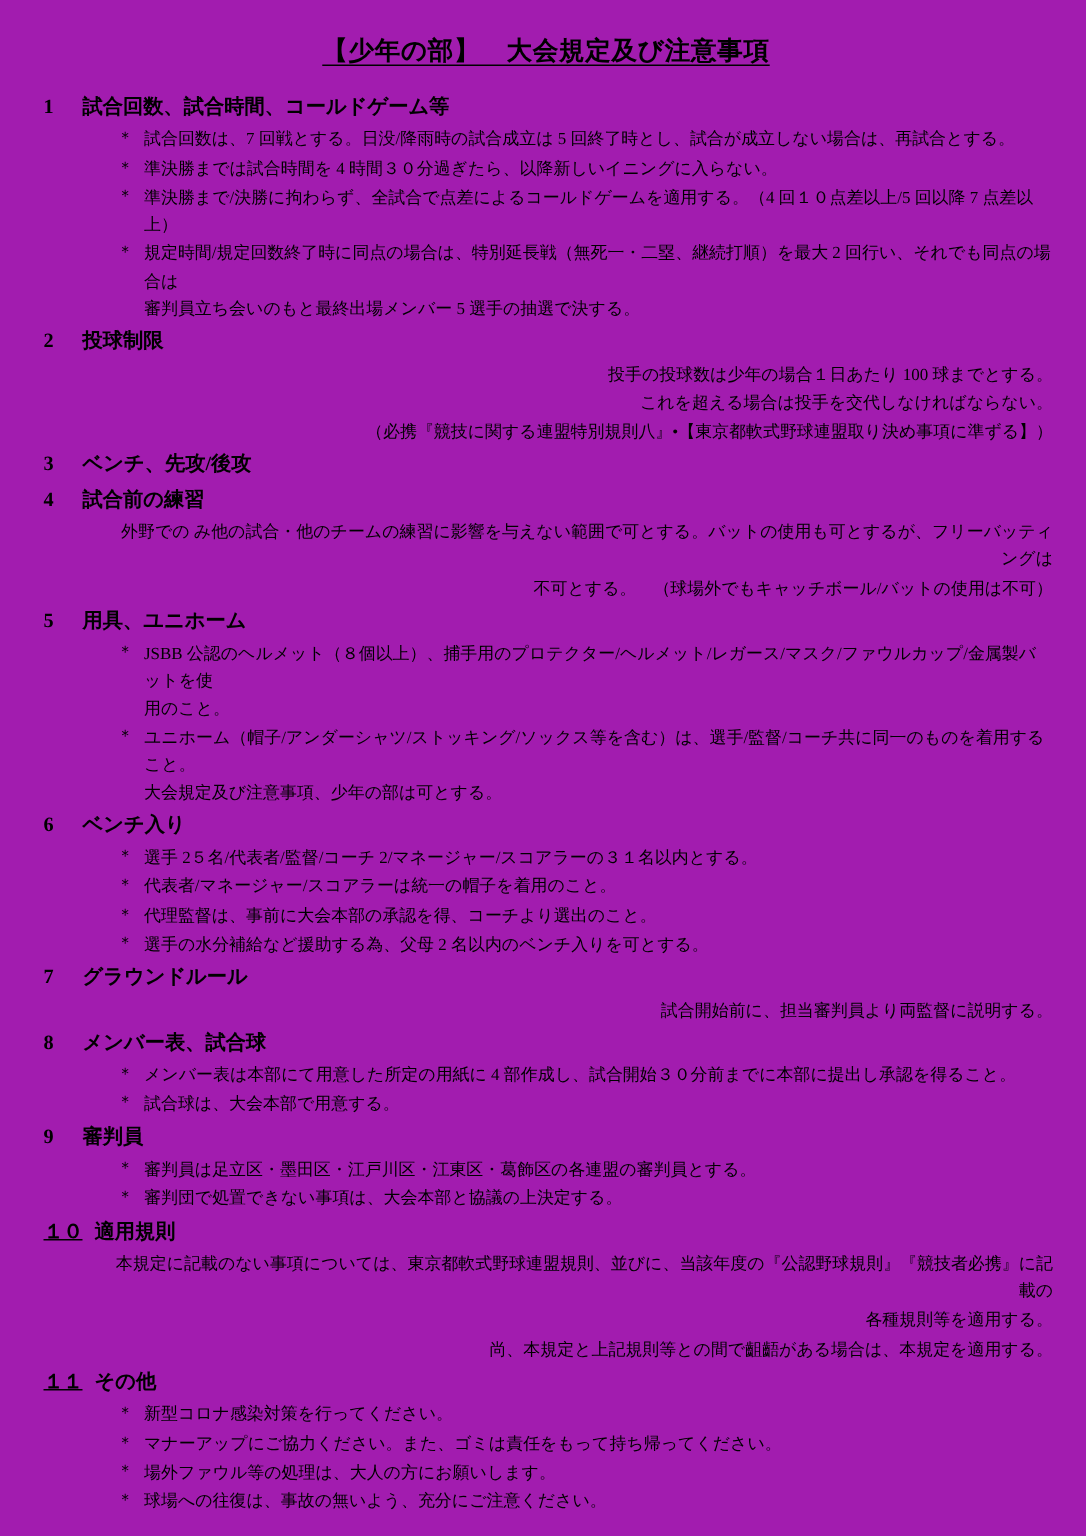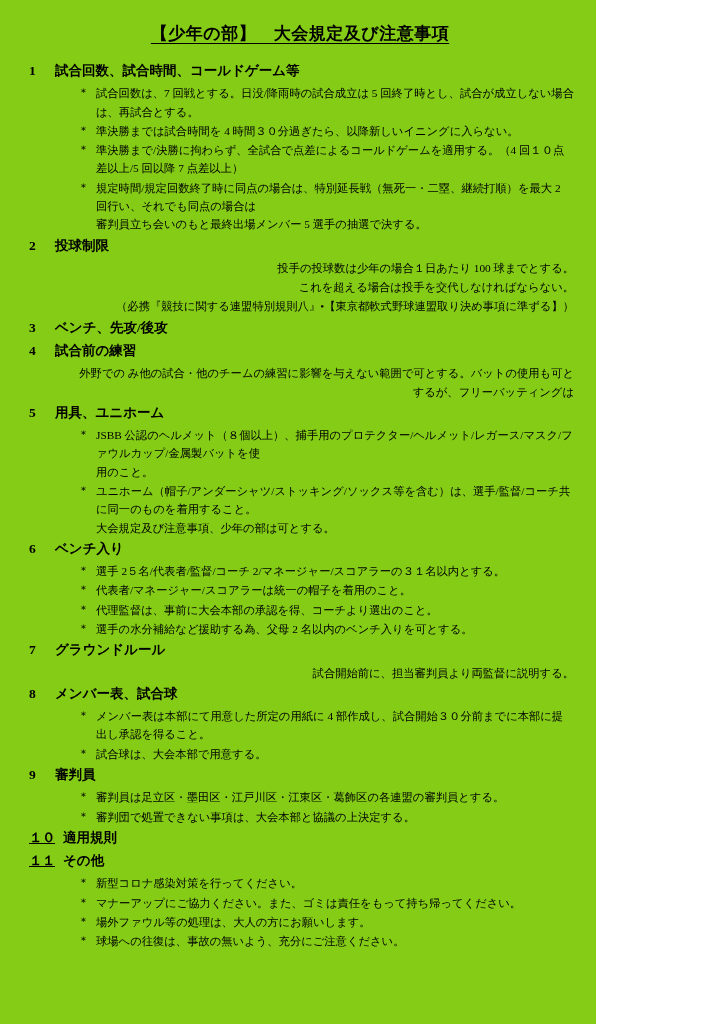--- a/index.html
+++ b/index.html
@@ -5,27 +5,27 @@
   html, body {
     margin: 0;
     padding: 0;
     background: #ffffff;
   }
   body {
     font-family: "Liberation Serif", "DejaVu Serif", serif;
     color: #000000;
   }
   .page {
-    width: 596px;
+    width: 724px;
     height: 1024px;
     box-sizing: border-box;
     padding: 16px 22px 10px 26px;
     position: relative;
     overflow: hidden;
-    background: #84cc16;
+    background: #a21caf;
   }
   .doc-title {
     text-align: center;
     font-size: 17px;
     font-weight: bold;
     letter-spacing: 0.5px;
     margin: 6px 0 16px 0;
     text-decoration: underline;
     text-underline-offset: 4px;
   }
@@ -144,20 +144,21 @@
           <span class="sec-title">ベンチ、先攻/後攻</span>
         </div>
       </div>
       <div class="section">
         <div class="sec-head">
           <span class="sec-num">4</span>
           <span class="sec-title">試合前の練習</span>
         </div>
         <div class="body-lines plain">
           <span class="line">外野での み他の試合・他のチームの練習に影響を与えない範囲で可とする。バットの使用も可とするが、フリーバッティングは</span>
+          <span class="line">不可とする。　（球場外でもキャッチボール/バットの使用は不可）</span>
         </div>
       </div>
       <div class="section">
         <div class="sec-head">
           <span class="sec-num">5</span>
           <span class="sec-title">用具、ユニホーム</span>
         </div>
         <div class="body-lines">
           <div class="bullet-row">
             <span class="bullet-mark">＊</span>
@@ -253,20 +254,25 @@
             <span class="bullet-text">
               <span class="cont0">審判団で処置できない事項は、大会本部と協議の上決定する。</span>
             </span>
           </div>
         </div>
       </div>
       <div class="section">
         <div class="sec-head">
           <span class="sec-num wide">１０</span>
           <span class="sec-title">適用規則</span>
+        </div>
+        <div class="body-lines plain">
+          <span class="line">本規定に記載のない事項については、東京都軟式野球連盟規則、並びに、当該年度の『公認野球規則』『競技者必携』に記載の</span>
+          <span class="line">各種規則等を適用する。</span>
+          <span class="line">尚、本規定と上記規則等との間で齟齬がある場合は、本規定を適用する。</span>
         </div>
       </div>
       <div class="section">
         <div class="sec-head">
           <span class="sec-num wide">１１</span>
           <span class="sec-title">その他</span>
         </div>
         <div class="body-lines">
           <div class="bullet-row">
             <span class="bullet-mark">＊</span>

